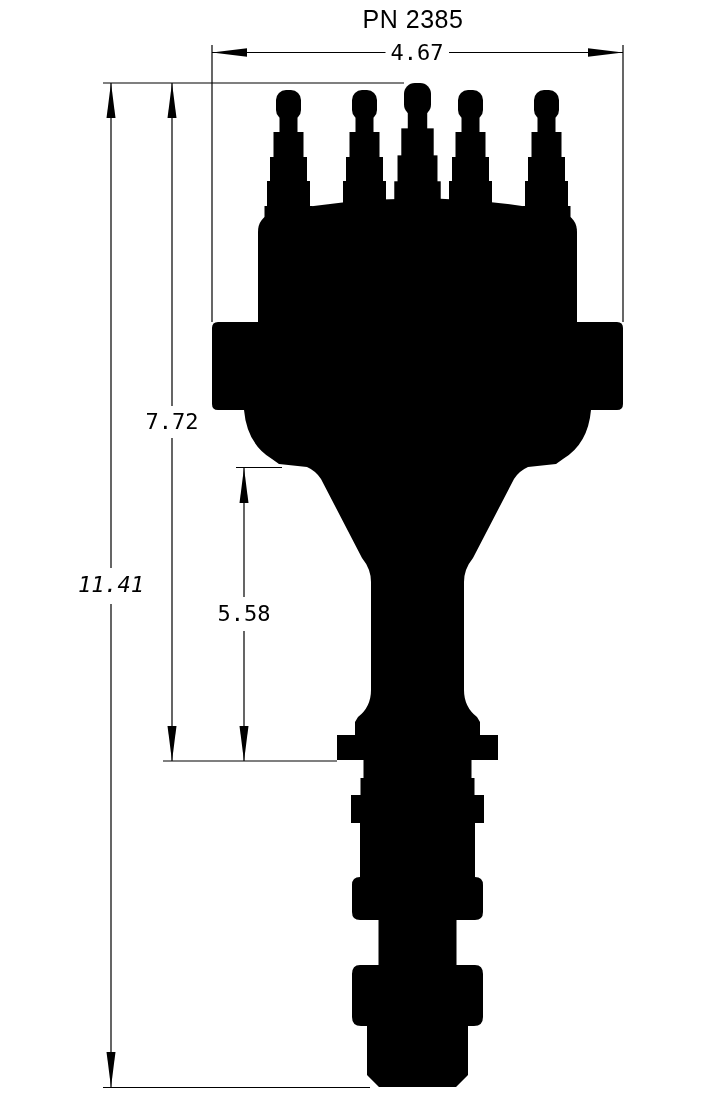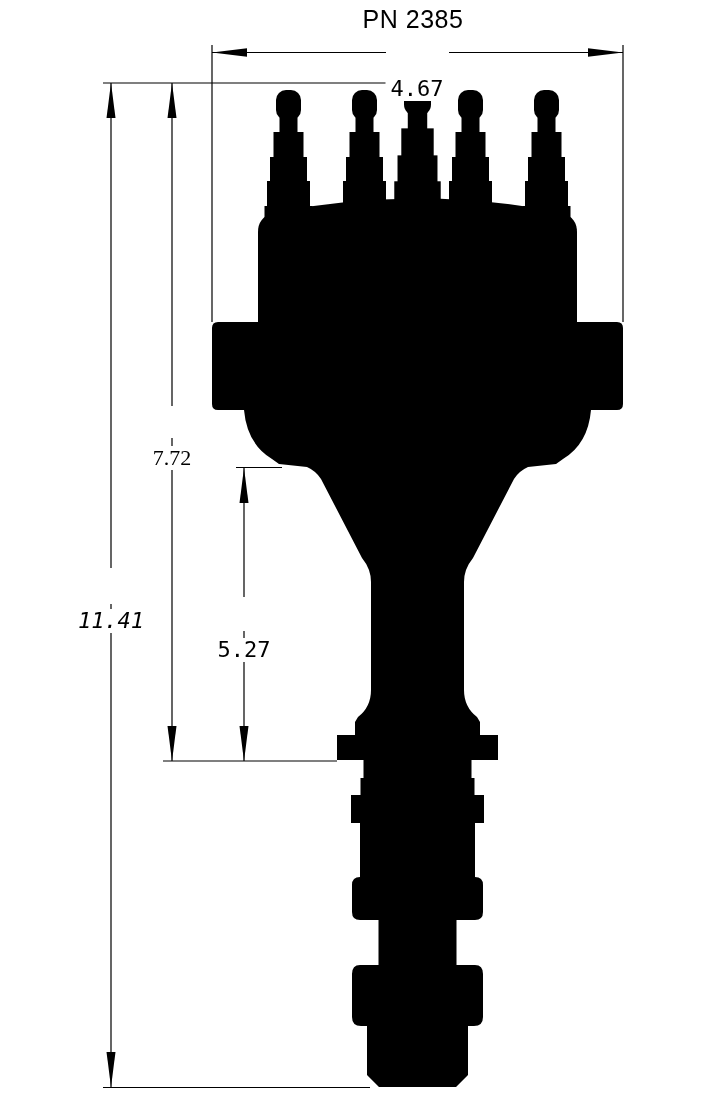--- a/index.html
+++ b/index.html
@@ -27,21 +27,20 @@
     font-weight:400;
     letter-spacing:0.5px;
   }
   .dim-label {
     font-family:"DejaVu Sans Mono", monospace;
     font-size:22px;
     font-weight:300;
     background:var(--bg);
     padding:1px 5px;
     line-height:1.0;
-    margin-top:36px;
   }
 </style>
 </head>
 <body>
 
 <div class="sheet">
 
   <svg width="714" height="1103" viewBox="0 0 714 1103">
 
     <defs>
@@ -105,19 +104,19 @@
       <path d="M172,761 L167.5,726 L176.5,726 Z"></path>
       <path d="M244,468 L239.5,503 L248.5,503 Z"></path>
       <path d="M244,761 L239.5,726 L248.5,726 Z"></path>
     </g>
   </svg>
 
   <div class="label title-label" style="left:413px; top:19px;">PN 2385</div>
 
   <div class="label dim-label" style="left:417px; top:53px;">4.67</div>
 
-  <div class="label dim-label" style="left:172px; top:422px;font-family:Liberation Serif, serif;">7.72</div>
+  <div class="label dim-label" style="left:172px; top:422px;">7.72</div>
 
   <div class="label dim-label" style="left:111px; top:585px;font-style:italic;">11.41</div>
 
-  <div class="label dim-label" style="left:244px; top:614px;">5.27</div>
+  <div class="label dim-label" style="left:244px; top:614px;">5.58</div>
 
 </div>
 
 </body></html>

